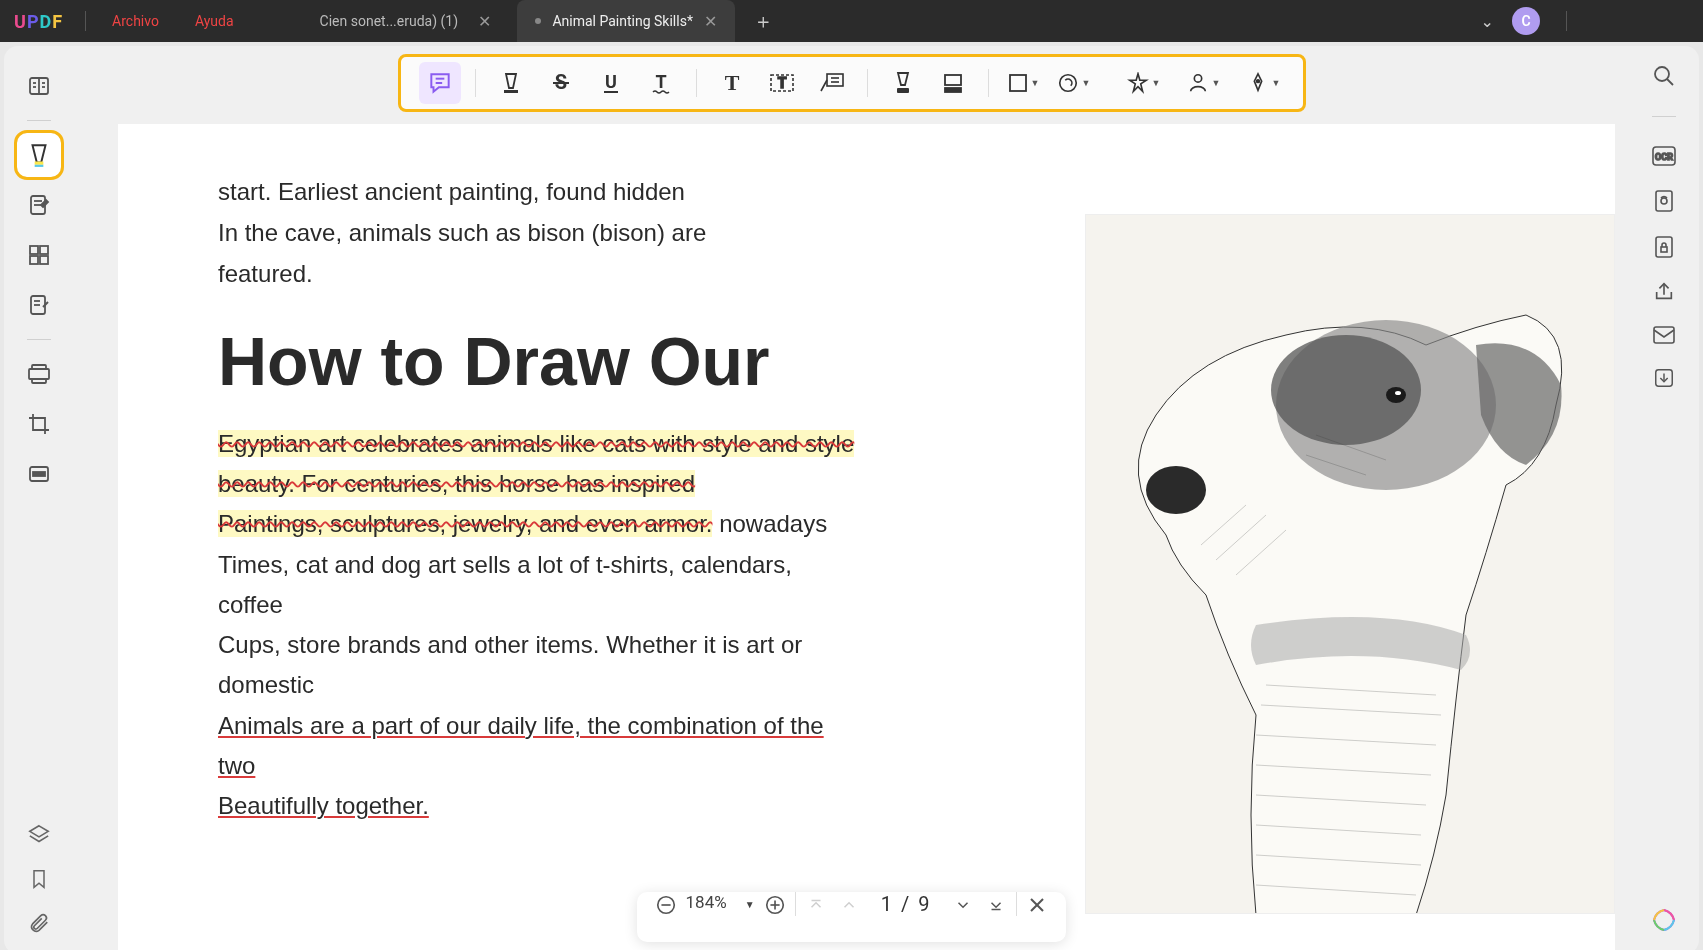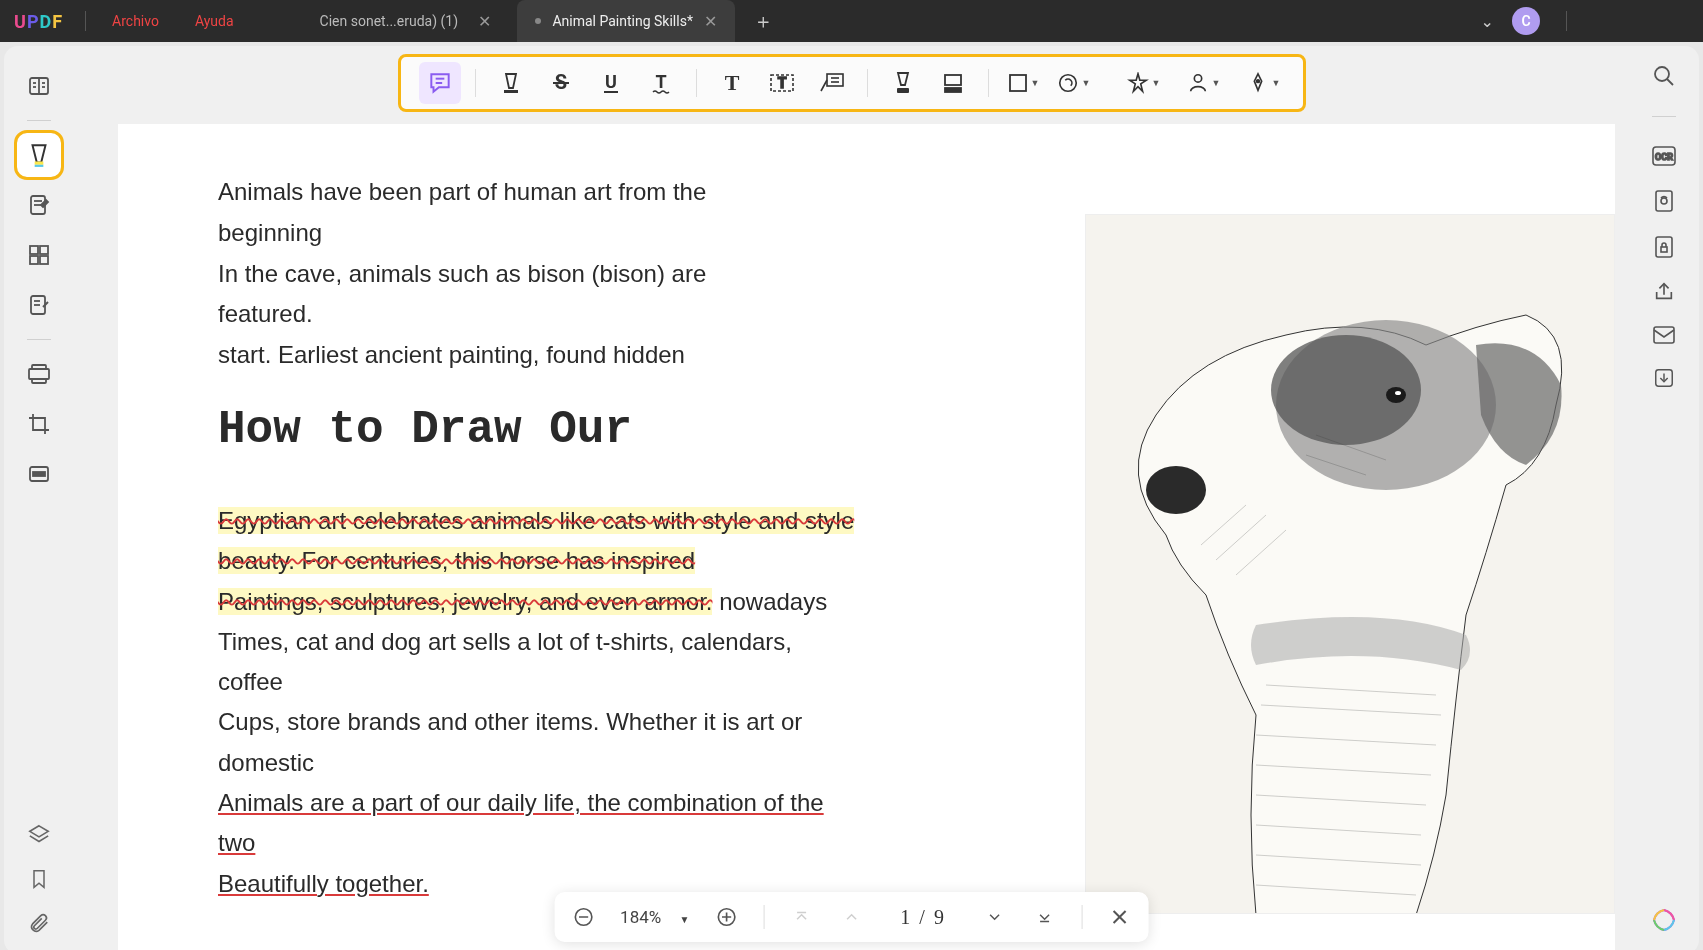--- a/index.html
+++ b/index.html
@@ -29,30 +29,30 @@
 .main-area { flex: 1; position: relative; display: flex; flex-direction: column; }
 
 .comment-toolbar { margin: 8px auto; height: 58px; background: #fbfbfb; border: 3px solid #f7b614; border-radius: 8px; display: flex; align-items: center; padding: 0 18px; gap: 8px; }
 .tb-btn { width: 42px; height: 42px; display: flex; align-items: center; justify-content: center; border-radius: 6px; cursor: pointer; position: relative; }
 .tb-btn.active { background: #efe6ff; }
 .tb-divider { width: 1px; height: 28px; background: #ddd; margin: 0 6px; }
 .chev { font-size: 9px; margin-left: 3px; color: #555; }
 
 .page { flex: 1; background: #fff; margin: 4px 14px 0 44px; padding: 48px 60px 0 100px; overflow: hidden; position: relative; font-family: 'Segoe UI', sans-serif; color: #2a2a2a; }
 .page-intro { font-size: 24px; line-height: 1.7; margin-bottom: 28px; max-width: 560px;}
-.page-title { font-size: 46px; font-weight: 700; font-family: Liberation Mono, monospace; line-height: 1.15; margin-bottom: 44px; }
+.page-title { font-size: 68px; font-weight: 700; font-family: Liberation Sans, sans-serif; line-height: 1.15; margin-bottom: 23px; }
 .page-body { font-size: 24px; line-height: 1.68; max-width: 640px; }
 .hl-strike { background: #fef9c3; text-decoration: line-through wavy #d93a3a 2px; }
 .underlined { text-decoration: underline 2px #d93a3a; text-underline-offset: 2px; }
 .dog-img { position: absolute; top: 90px; right: 0; width: 530px; height: 700px; background: #f7f6f2; border: 1px solid #eee; overflow:hidden;}
 
-.bottom-bar { position: absolute; bottom: 12px; left: 50%; transform: translateX(-50%); height: 50px; background: #fff; border-radius: 10px; box-shadow: 0 2px 14px rgba(0,0,0,0.12); display: flex; align-items: center; padding: 0 16px; gap: 24px; }
+.bottom-bar { position: absolute; bottom: 12px; left: 50%; transform: translateX(-50%); height: 50px; background: #fff; border-radius: 10px; box-shadow: 0 2px 14px rgba(0,0,0,0.12); display: flex; align-items: flex-start; padding: 0 16px; gap: 7px; }
 .bb-btn { width: 26px; height: 26px; display: flex; align-items: center; justify-content: center; cursor: pointer; color: #555; }
 .bb-zoom { font-size: 17px; color: #444; }
-.bb-page { font-size: 20px; color: #333; padding: 0 12px; letter-spacing: 2px; font-family: Liberation Serif, serif;}
+.bb-page { font-size: 20px; color: #333; padding: 0 12px; letter-spacing: 2px;}
 .bb-div { width: 1px; height: 24px; background: #ddd; }
 
 .right-sidebar { width: 70px; display: flex; flex-direction: column; align-items: center; padding-top: 18px; gap: 22px; }
 .ai-btn { margin-top: auto; margin-bottom: 20px; }
 
 svg { display: block; }
 </style>
 </head>
 <body>
 
@@ -279,23 +279,22 @@
           <svg width="22" height="22" viewBox="0 0 24 24" fill="none" stroke="#333" stroke-width="1.8">
             <path d="M12 2 L16 10 L12 20 L8 10 Z"></path>
             <circle cx="12" cy="10" r="1.5" fill="#333"></circle>
           </svg>
           <span class="chev">▼</span>
         </div>
     </div>
 
     <div class="page">
       <div class="page-intro">
-        <div>Animals have been part of human art from the beginning</div>
+        <div>start. Earliest ancient painting, found hidden</div>
         <div>In the cave, animals such as bison (bison) are featured.</div>
-        <div>start. Earliest ancient painting, found hidden</div>
       </div>
       <div class="page-title">
         <div>How to Draw Our</div>
       </div>
       <div class="page-body">
         <div><span class="hl-strike">Egyptian art celebrates animals like cats with style and style</span></div>
         <div><span class="hl-strike">beauty. For centuries, this horse has inspired</span></div>
         <div><span class="hl-strike">Paintings, sculptures, jewelry, and even armor.</span><span> nowadays</span></div>
         <div>Times, cat and dog art sells a lot of t-shirts, calendars, coffee</div>
         <div>Cups, store brands and other items. Whether it is art or domestic</div>

